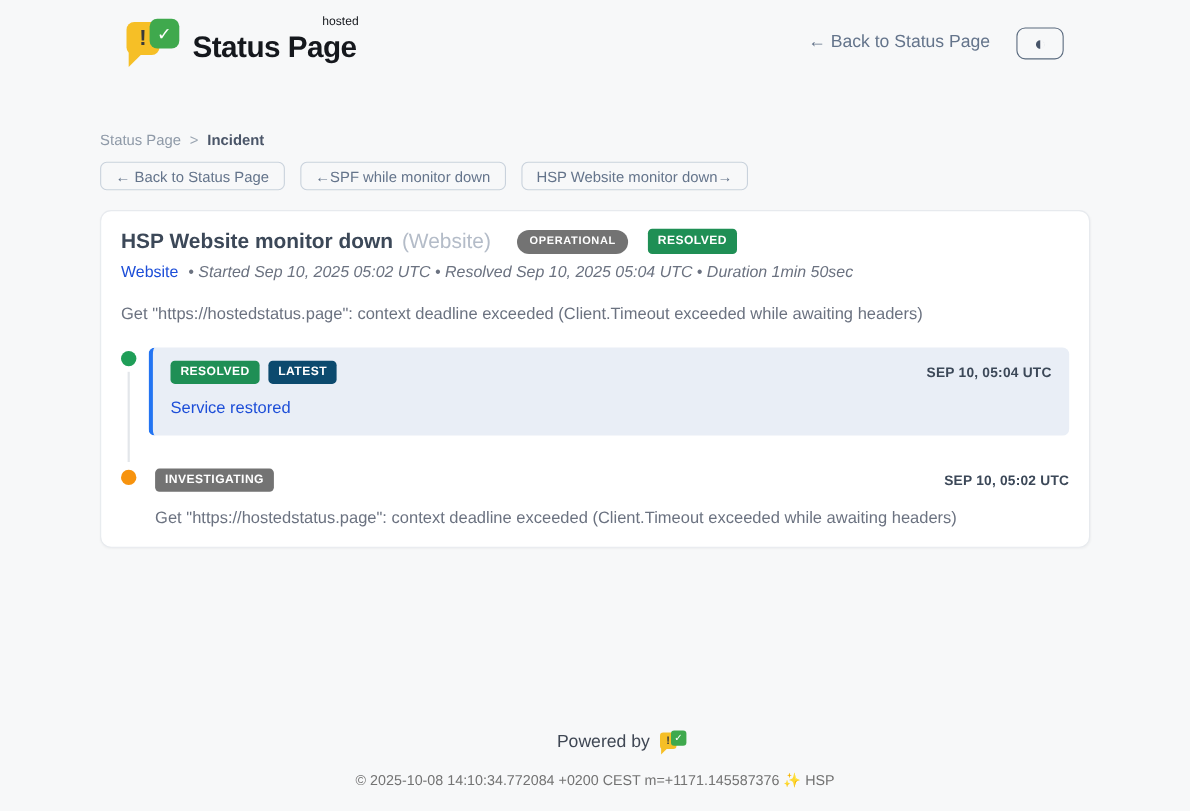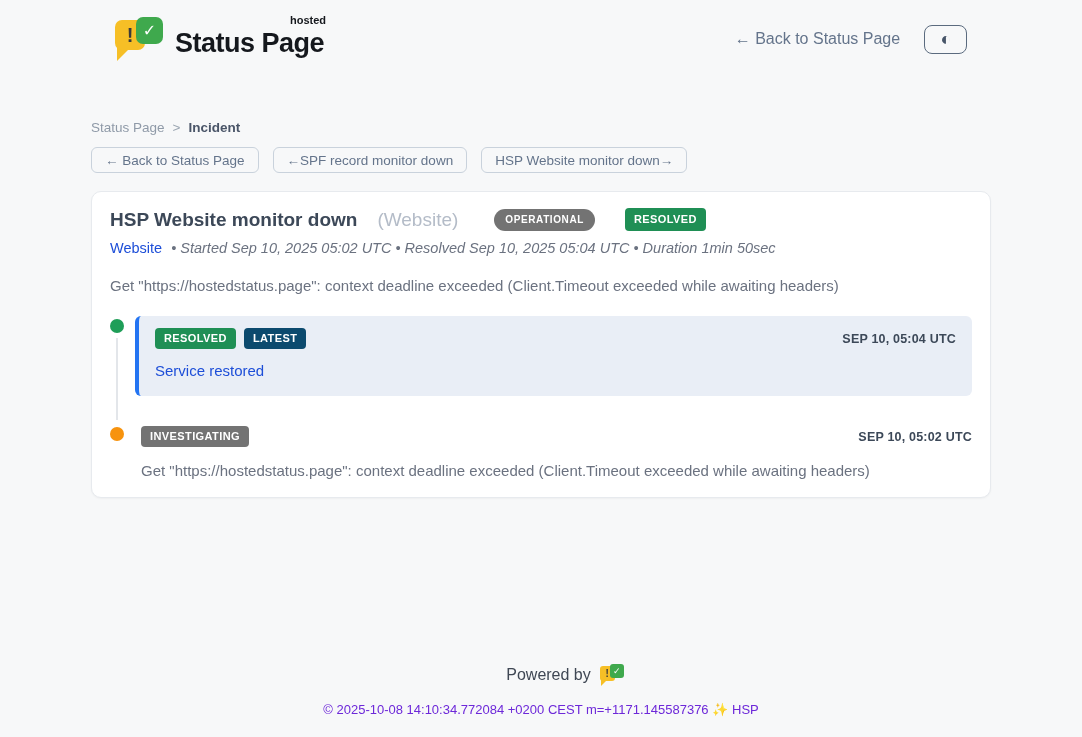--- a/index.html
+++ b/index.html
@@ -38,21 +38,21 @@
   }
   .logo-icon.small { width: 24px; height: 22px; }
   .logo-icon.small .logo-yellow { width: 15px; height: 15px; top: 2px; border-radius: 3px; font-size: 10px; }
   .logo-icon.small .logo-tail { left: 1px; top: 16px; border-top-width: 6px; border-right-width: 6px; }
   .logo-icon.small .logo-green { left: 10px; top: 0; width: 14px; height: 14px; border-radius: 3px; font-size: 9px; }
 
   .logo-text {
     position: relative; font-size: 27px; font-weight: 700; color: #15181d;
     letter-spacing: -0.5px; padding-top: 8px;
   }
-  .logo-sup { position: absolute; top: -6px; right: -2px; font-size: 11px; font-weight: 700; letter-spacing: 0; }
+  .logo-sup { position: absolute; top: -6px; right: -2px; font-size: 11px; font-weight: 400; letter-spacing: 0; }
 
   .header-right { display: flex; align-items: center; gap: 24px; }
   .back-link { color: #64748b; font-size: 16px; text-decoration: none; cursor: pointer; }
   .theme-toggle {
     background: #f7f8f9; border: 1.5px solid #5b6b7f; border-radius: 8px;
     padding: 1px 15px; font-size: 18px; color: #475569; cursor: pointer;
     height: 29px; display: flex; align-items: center;
   }
 
   
@@ -71,21 +71,21 @@
     color: #64748b; font-size: 13.5px; padding: 4px 13px; cursor: pointer;
     font-family: inherit; height: 26px; white-space: nowrap;
   }
 
   
   .card {
     margin-top: 18px; background: #ffffff; border: 1px solid #e7eaee;
     border-radius: 10px; box-shadow: 0 1px 2px rgba(0,0,0,0.04);
     padding: 16px 18px 18px 18px;
   }
-  .card-title-row { display: flex; align-items: center; gap: 20px; }
+  .card-title-row { display: flex; align-items: center; gap: 8px; }
   .incident-title { font-size: 19px; font-weight: 700; color: #3c4858; }
   .incident-service { font-size: 19px; color: #b4bcc8; font-weight: 400; }
   .badge {
     color: #fff; font-weight: 700; display: inline-flex; align-items: center;
     line-height: 1;
   }
   .badge-operational {
     background: #737373; border-radius: 999px; font-size: 10px;
     letter-spacing: 0.6px; padding: 6px 11px; margin-left: 16px;
   }
@@ -127,21 +127,21 @@
   .t-message { margin-top: 13px; font-size: 15px; color: #1d4ed8; }
   .t-plain { padding: 2px 0 0 6px; }
   .t-plain .t-message { color: #6b7280; margin-top: 15px; }
 
   
   .footer { margin-top: auto; padding-bottom: 20px; text-align: center; }
   .powered-row {
     display: flex; align-items: center; justify-content: center; gap: 9px;
     font-size: 16px; color: #3f4754; margin-left: 48px;
   }
-  .copyright { margin-top: 16px; font-size: 13px; color: #6d28d9; }
+  .copyright { margin-top: 16px; font-size: 13px; color: #737373; }
 </style>
 </head>
 <body>
 
 <div class="header">
   <div class="brand">
     <span class="logo-icon">
       <span class="logo-tail"></span>
       <span class="logo-yellow">!</span>
       <span class="logo-green">✓</span>
@@ -163,21 +163,21 @@
 
   <div class="breadcrumb">
     <span class="crumb-root">Status Page</span>
     <span>&gt;</span>
     <span class="crumb-current">Incident</span>
   </div>
 
   <div class="heading-row">
     <div class="nav-buttons">
       <button class="nav-btn">← Back to Status Page</button>
-      <button class="nav-btn">←SPF record monitor down</button>
+      <button class="nav-btn">←SPF while monitor down</button>
       <button class="nav-btn">HSP Website monitor down→</button>
     </div>
   </div>
 
   <div class="card">
     <div class="card-title-row">
       <span class="incident-title">HSP Website monitor down</span>
       <span class="incident-service">(Website)</span>
       <span class="badge badge-operational">OPERATIONAL</span>
       <span class="badge badge-resolved-top">RESOLVED</span>

